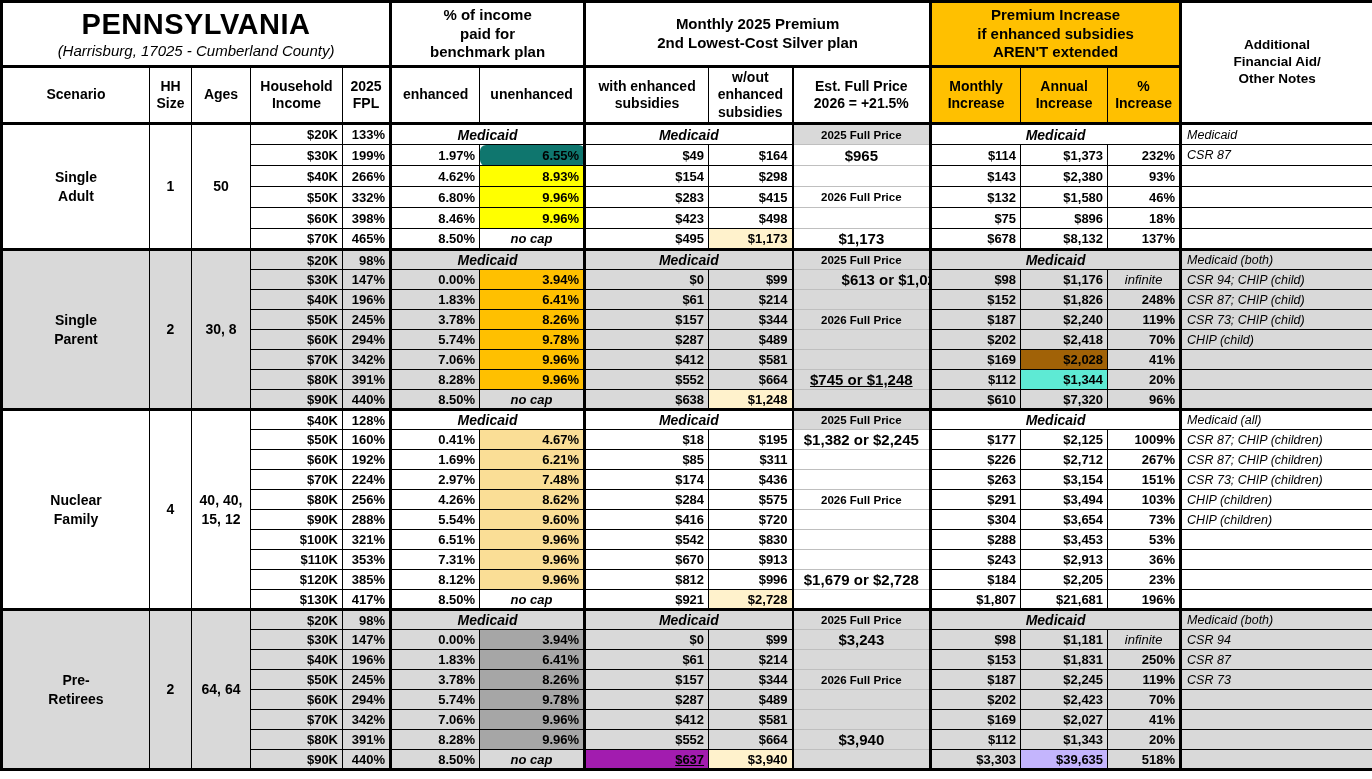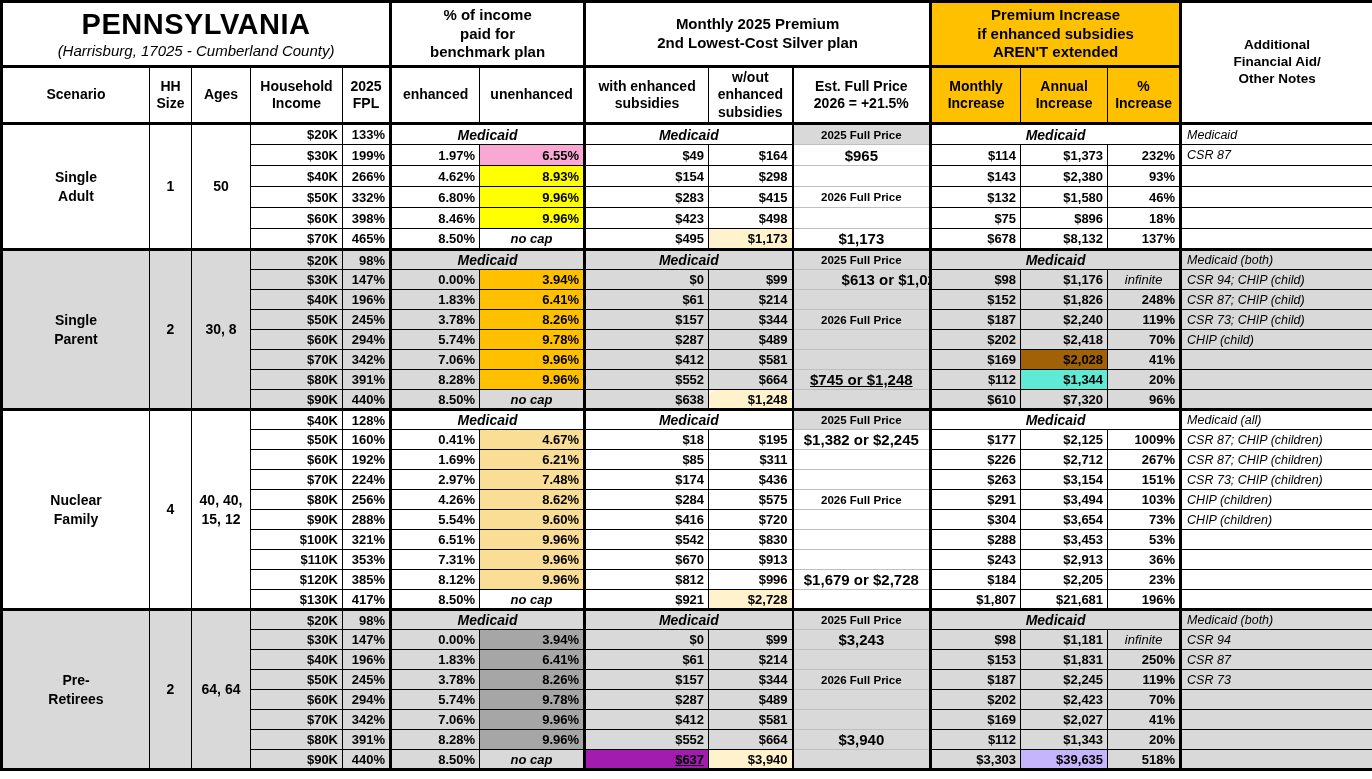--- a/index.html
+++ b/index.html
@@ -108,21 +108,21 @@
           <td class="medi vl3 vr3" colspan="2">Medicaid</td>
           <td class="medi vl3" colspan="2">Medicaid</td>
           <td class="fp fp-label" style="background: rgb(217, 217, 217); border-top: 3px solid rgb(0, 0, 0);">2025 Full Price</td>
           <td class="medi vl3 vr3" colspan="3">Medicaid</td>
           <td class="notes">Medicaid</td>
         </tr>
         <tr style="height: 21px;">
           <td class="num">$30K</td>
           <td class="num">199%</td>
           <td class="num vl3">1.97%</td>
-          <td class="num vr3" style="background: #f9a8d4;">6.55%</td>
+          <td class="num vr3" style="background: #0f766e; border-radius: 6px;">6.55%</td>
           <td class="num vl3">$49</td>
           <td class="num">$164</td>
           <td class="fp fp-value">$965</td>
           <td class="num vl3">$114</td>
           <td class="num">$1,373</td>
           <td class="num vr3">232%</td>
           <td class="notes">CSR 87</td>
         </tr>
         <tr style="height: 21px;">
           <td class="num">$40K</td>
@@ -266,21 +266,21 @@
           <td class="num" style="background: #5eead4;">$1,344</td>
           <td class="num vr3" style="background: rgb(217, 217, 217);">20%</td>
           <td class="notes" style="background: rgb(217, 217, 217);"></td>
         </tr>
         <tr style="height: 20px;">
           <td class="num" style="background: rgb(217, 217, 217);">$90K</td>
           <td class="num" style="background: rgb(217, 217, 217);">440%</td>
           <td class="num vl3" style="background: rgb(217, 217, 217);">8.50%</td>
           <td class="nocap vr3" style="background: rgb(217, 217, 217);">no cap</td>
           <td class="num vl3" style="background: rgb(217, 217, 217);">$638</td>
-          <td class="num" style="background: rgb(255, 242, 204); border-radius: 7px;">$1,248</td>
+          <td class="num" style="background: rgb(255, 242, 204);">$1,248</td>
           <td class="fp fp-value" style="background: rgb(217, 217, 217);"></td>
           <td class="num vl3" style="background: rgb(217, 217, 217);">$610</td>
           <td class="num" style="background: rgb(217, 217, 217);">$7,320</td>
           <td class="num vr3" style="background: rgb(217, 217, 217);">96%</td>
           <td class="notes" style="background: rgb(217, 217, 217);"></td>
         </tr>
         <tr class="gtop" style="height: 20px;">
           <td class="scen" rowspan="10" style="border-top: 3px solid rgb(0, 0, 0);">Nuclear
 Family</td>
           <td class="scen" rowspan="10" style="border-top: 3px solid rgb(0, 0, 0);">4</td>

